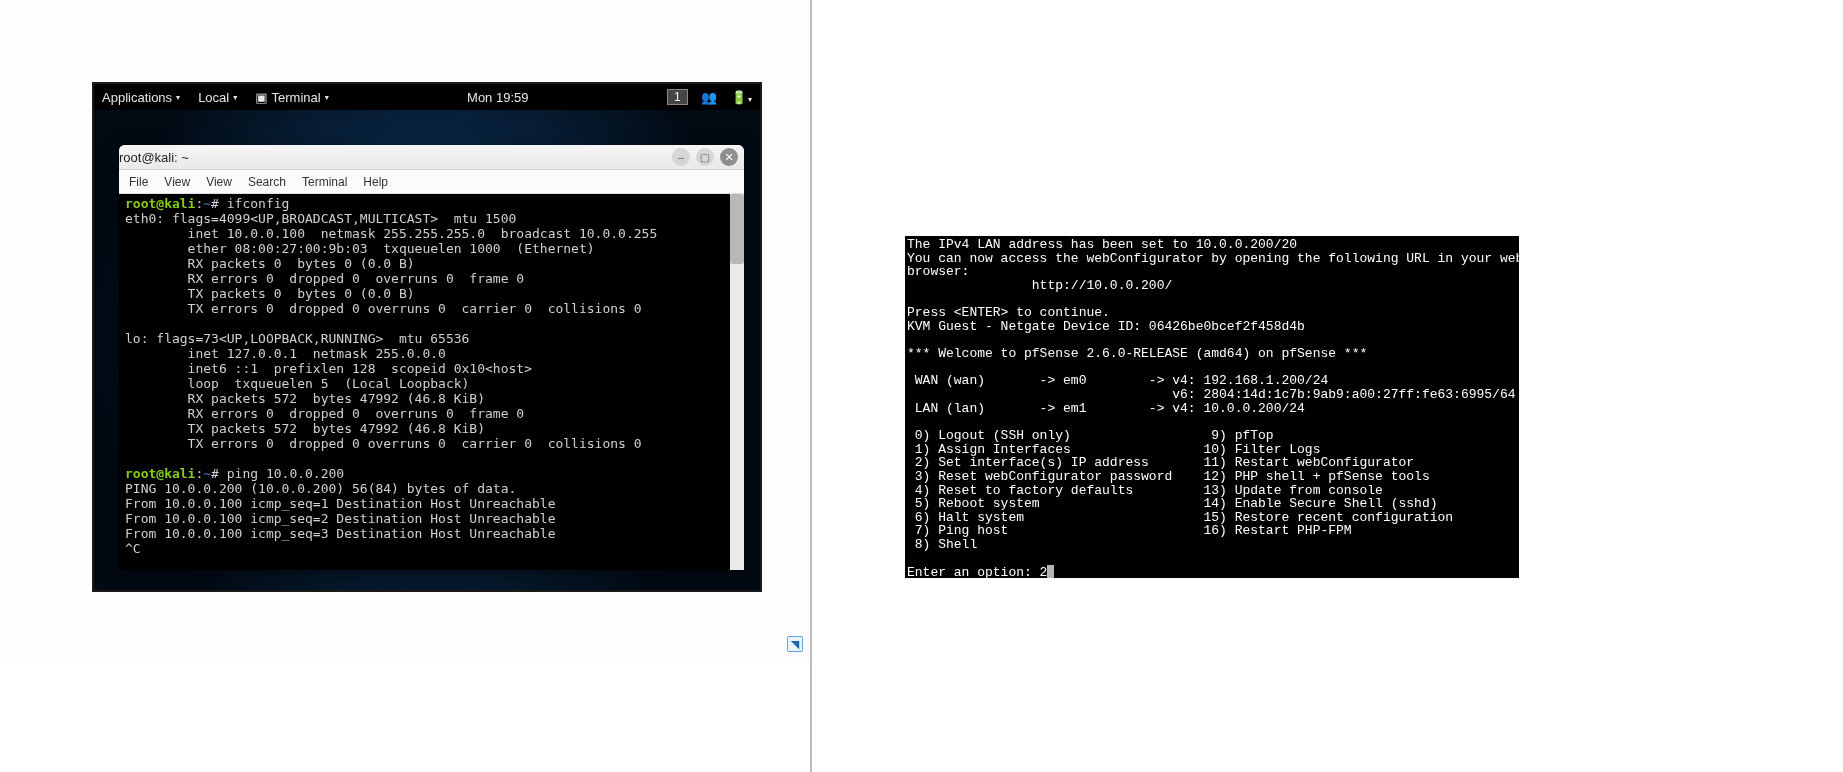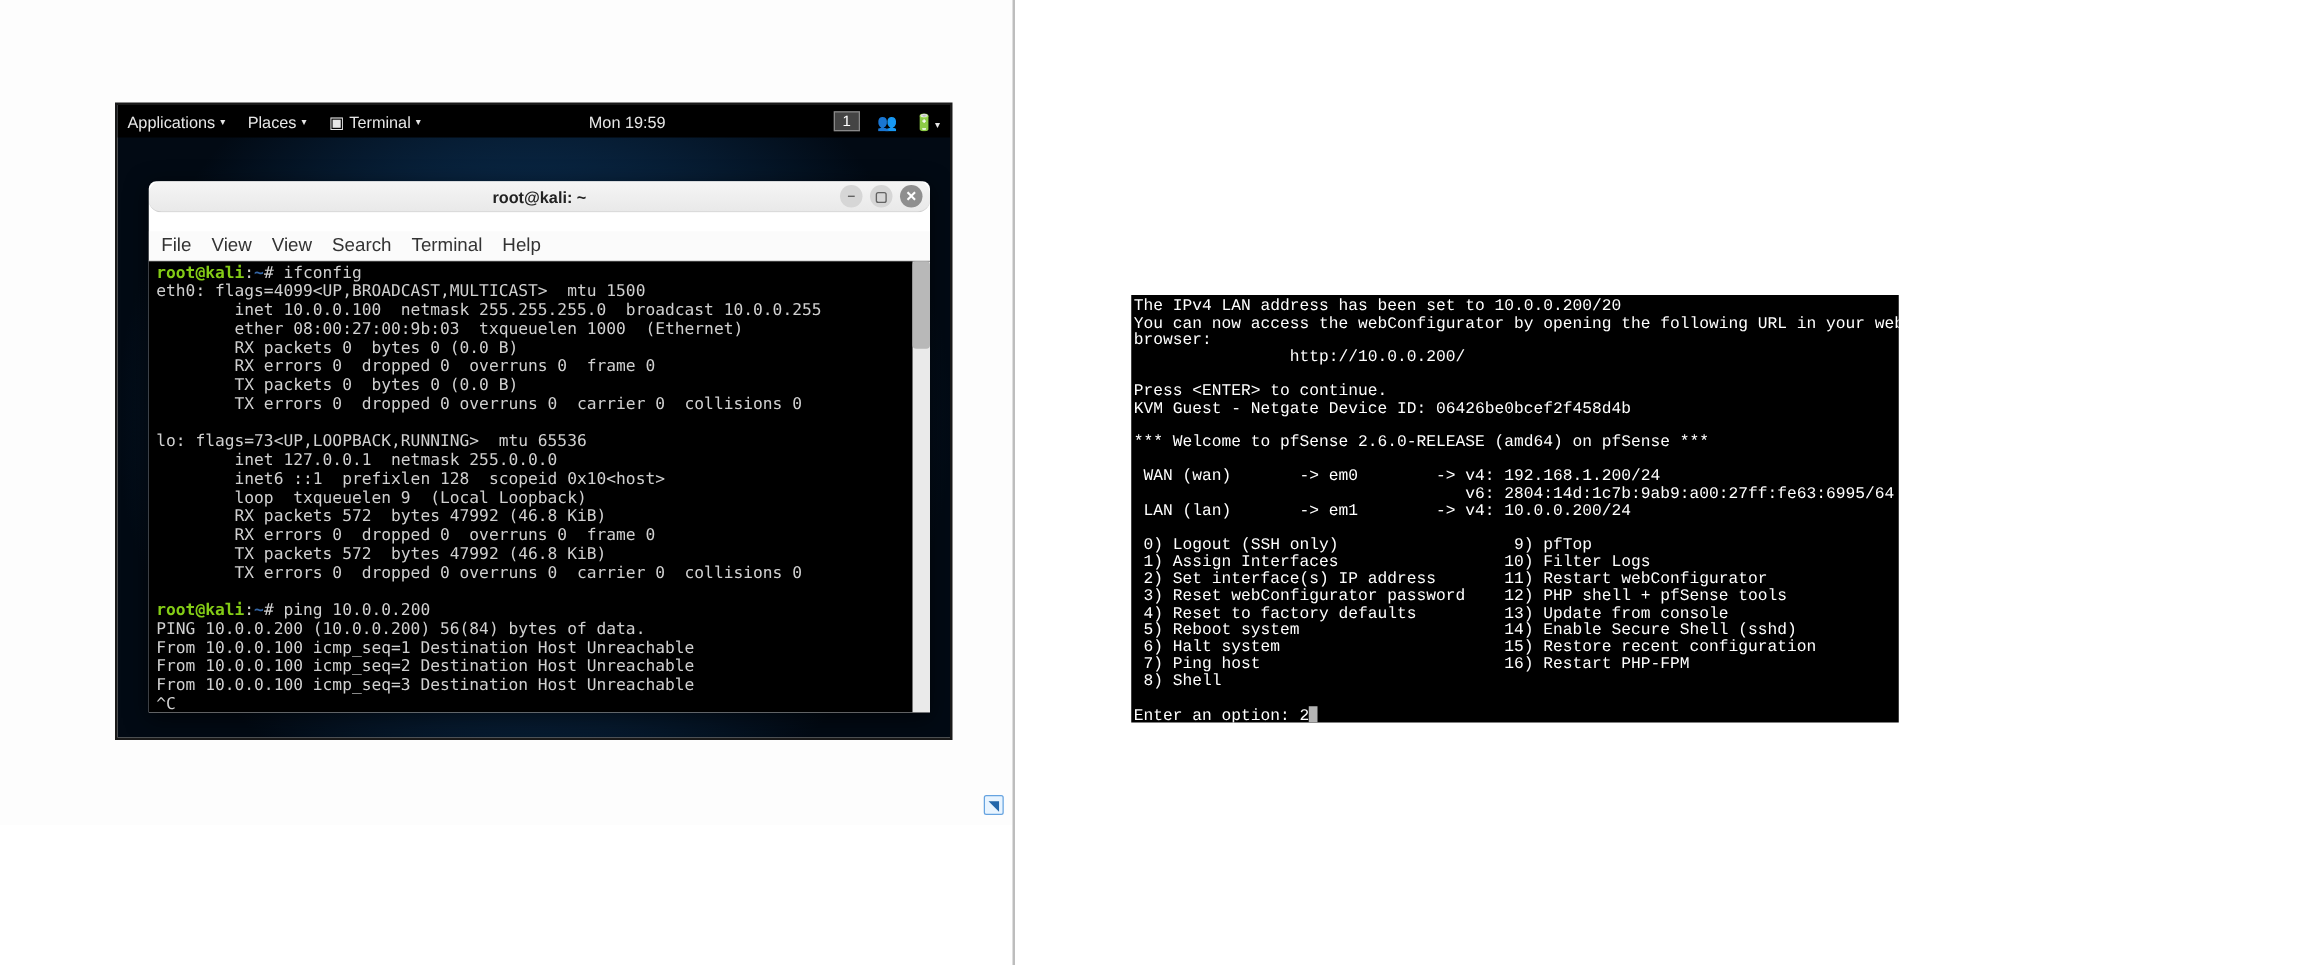--- a/index.html
+++ b/index.html
@@ -63,36 +63,36 @@
     background: #fff;
     border-radius: 6px 6px 0 0;
     box-shadow: 0 4px 18px rgba(0,0,0,0.6);
     display: flex; flex-direction: column;
     overflow: hidden;
   }
   .tw-titlebar {
     height: 25px;
     background: linear-gradient(#f5f5f5,#e9e9e9);
     border-bottom: 1px solid #d0d0d0;
-    display: flex; align-items: center; justify-content: center;
+    display: flex; align-items: center; justify-content: flex-start;
     position: relative;
-    font-size: 13px; font-weight: bold; color: #222; border-radius: 10px;
+    font-size: 13px; font-weight: normal; color: #222;
   }
   .tw-btns {
     position: absolute; right: 6px; top: 3px; display: flex; gap: 6px;
   }
   .tw-btn {
     width: 18px; height: 18px; border-radius: 50%; background: #d6d6d6;
     display:flex;align-items:center;justify-content:center;font-size:11px;color:#636363;cursor:pointer;
   }
   .tw-btn.close { background: #8f8f8f; color:#fff;}
   .tw-menubar {
     height: 24px; background: #fbfbfb; border-bottom: 1px solid #ddd;
     display: flex; align-items: center; gap: 16px; padding: 0 10px;
-    font-size: 15px; color: #333; margin-top: 15px;
+    font-size: 12px; color: #333;
   }
   .tw-menubar span { cursor: pointer; }
   .tw-body {
     flex: 1; background: #000;
     font-family: "DejaVu Sans Mono", monospace;
     font-size: 13px; color: #d0d0d0;
     padding: 2px 6px;
     white-space: pre;
     overflow: hidden;
     position: relative;
@@ -147,21 +147,21 @@
 
 <div class="vm-container">
 
   <div class="gnome-bar">
     <div class="gnome-left">
       <div class="gnome-item">
         <span>Applications</span>
           <span class="tri-down">▾</span>
       </div>
       <div class="gnome-item">
-        <span>Places</span>
+        <span>Local</span>
           <span class="tri-down">▾</span>
       </div>
       <div class="gnome-item">
         <span>▣</span>
         <span>Terminal</span>
           <span class="tri-down">▾</span>
       </div>
     </div>
     <div>Mon 19:59</div>
     <div class="gnome-right">
@@ -193,21 +193,21 @@
 <span>        inet 10.0.0.100  netmask 255.255.255.0  broadcast 10.0.0.255</span>
 <span>        ether 08:00:27:00:9b:03  txqueuelen 1000  (Ethernet)</span>
 <span>        RX packets 0  bytes 0 (0.0 B)</span>
 <span>        RX errors 0  dropped 0  overruns 0  frame 0</span>
 <span>        TX packets 0  bytes 0 (0.0 B)</span>
 <span>        TX errors 0  dropped 0 overruns 0  carrier 0  collisions 0</span>
 
 <span>lo: flags=73&lt;UP,LOOPBACK,RUNNING&gt;  mtu 65536</span>
 <span>        inet 127.0.0.1  netmask 255.0.0.0</span>
 <span>        inet6 ::1  prefixlen 128  scopeid 0x10&lt;host&gt;</span>
-<span>        loop  txqueuelen 9  (Local Loopback)</span>
+<span>        loop  txqueuelen 5  (Local Loopback)</span>
 <span>        RX packets 572  bytes 47992 (46.8 KiB)</span>
 <span>        RX errors 0  dropped 0  overruns 0  frame 0</span>
 <span>        TX packets 572  bytes 47992 (46.8 KiB)</span>
 <span>        TX errors 0  dropped 0 overruns 0  carrier 0  collisions 0</span>
 
 <span class="prompt-red">root@kali</span><span>:</span><span class="prompt-blue">~</span><span># </span><span>ping 10.0.0.200</span>
 <span>PING 10.0.0.200 (10.0.0.200) 56(84) bytes of data.</span>
 <span>From 10.0.0.100 icmp_seq=1 Destination Host Unreachable</span>
 <span>From 10.0.0.100 icmp_seq=2 Destination Host Unreachable</span>
 <span>From 10.0.0.100 icmp_seq=3 Destination Host Unreachable</span>

